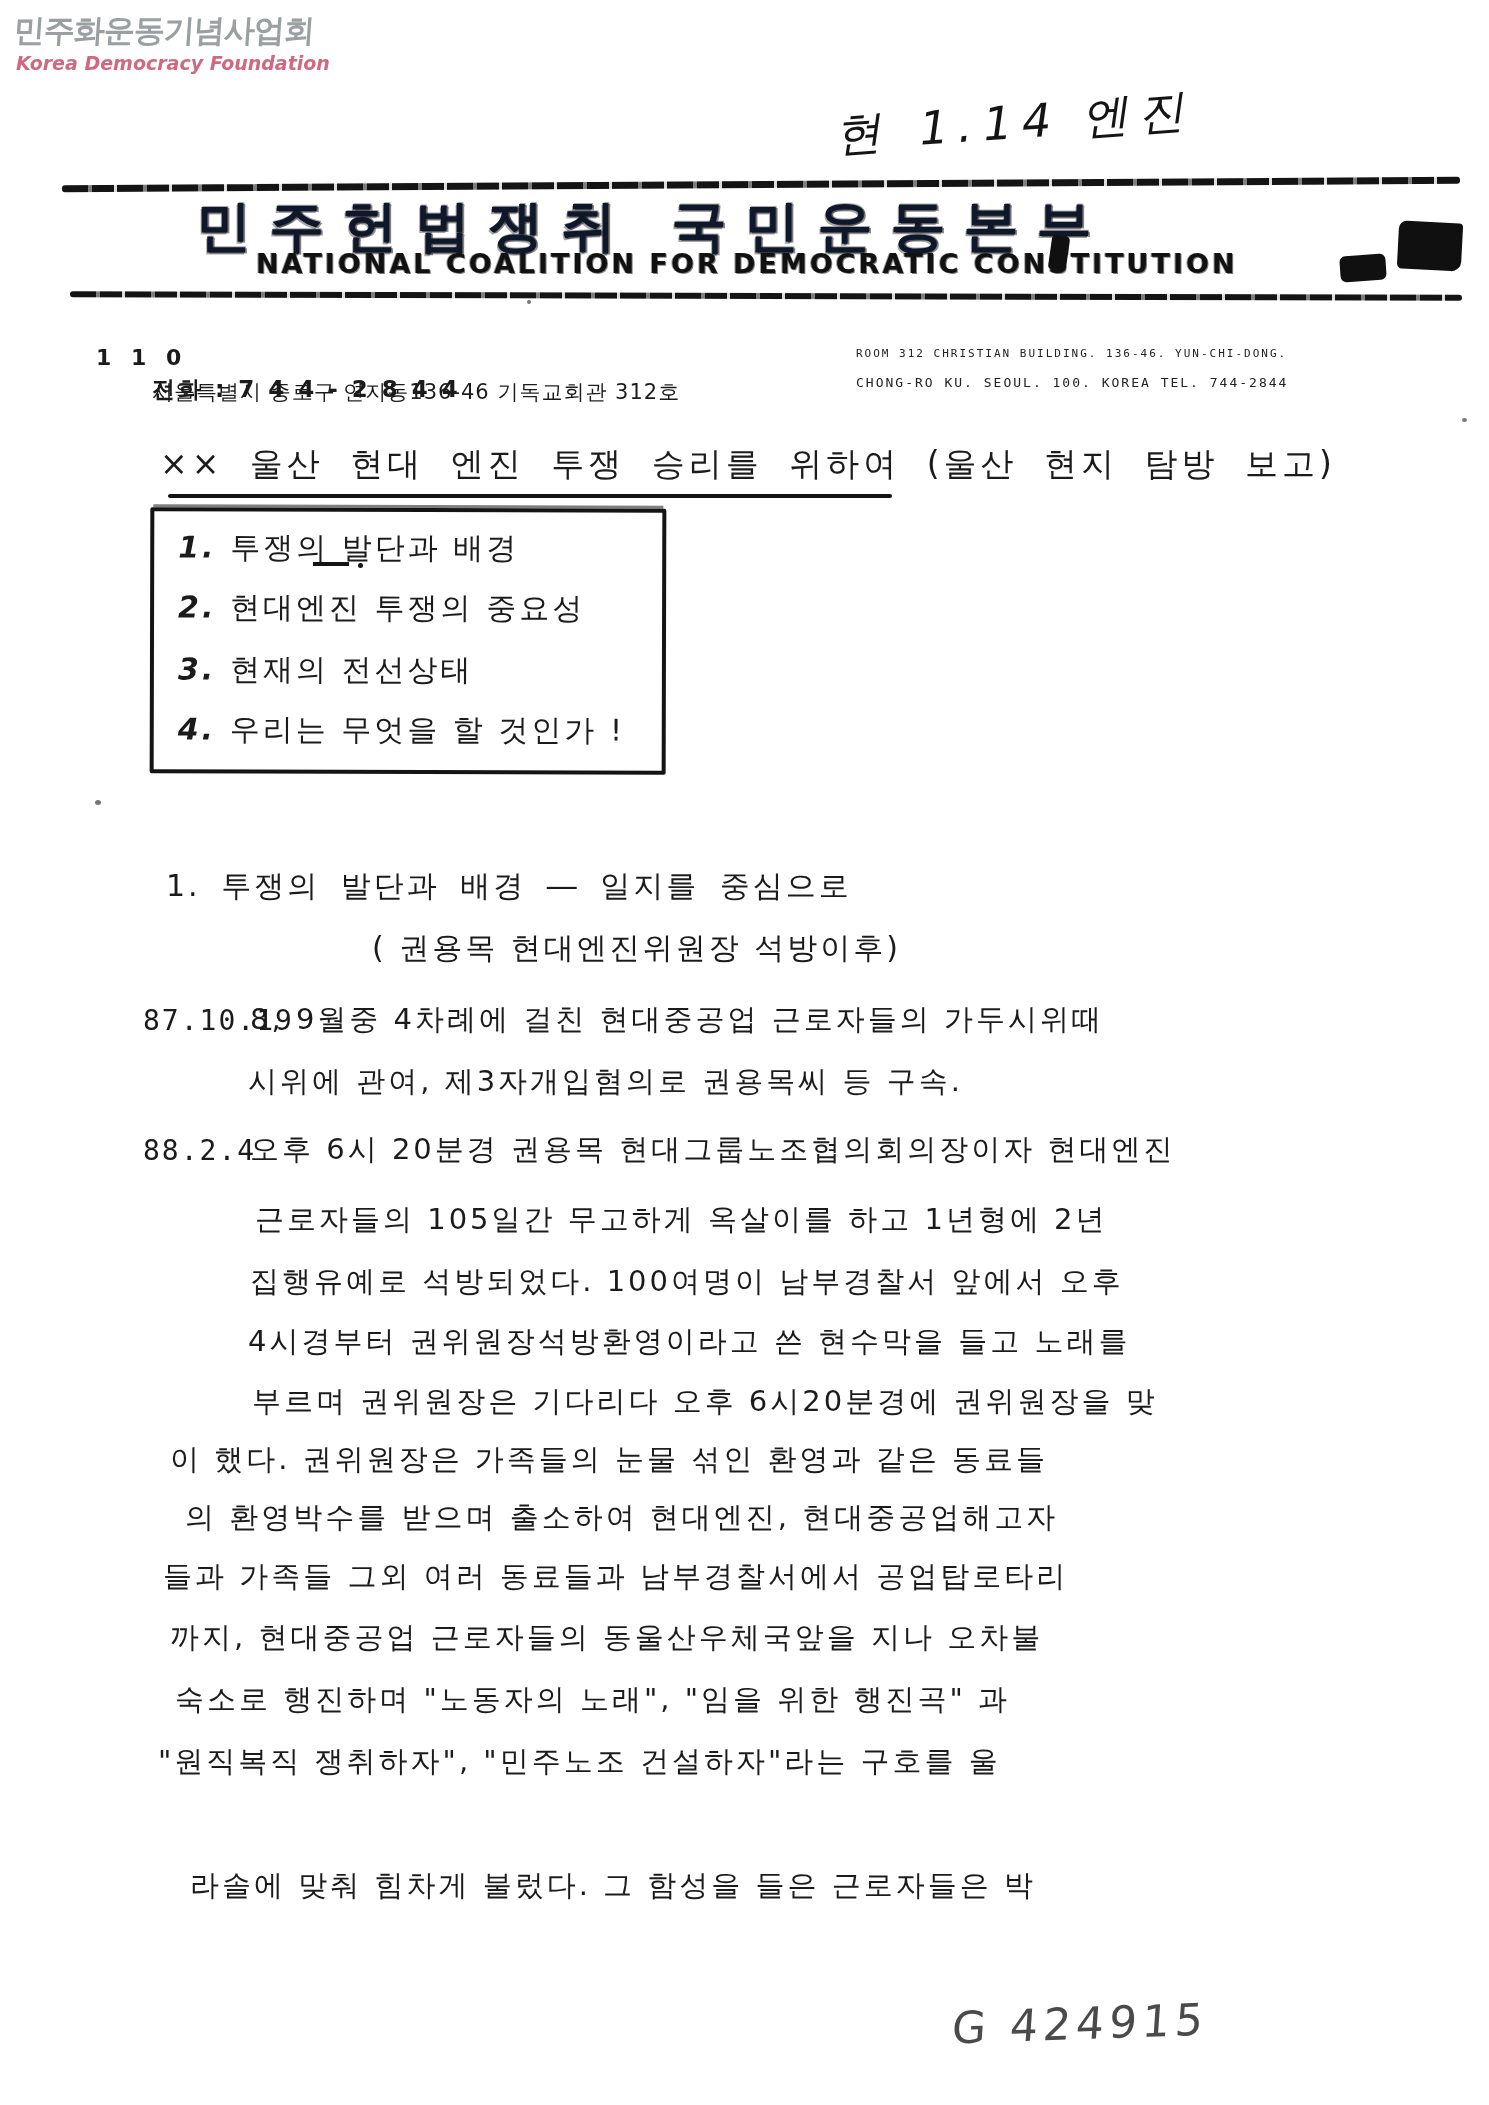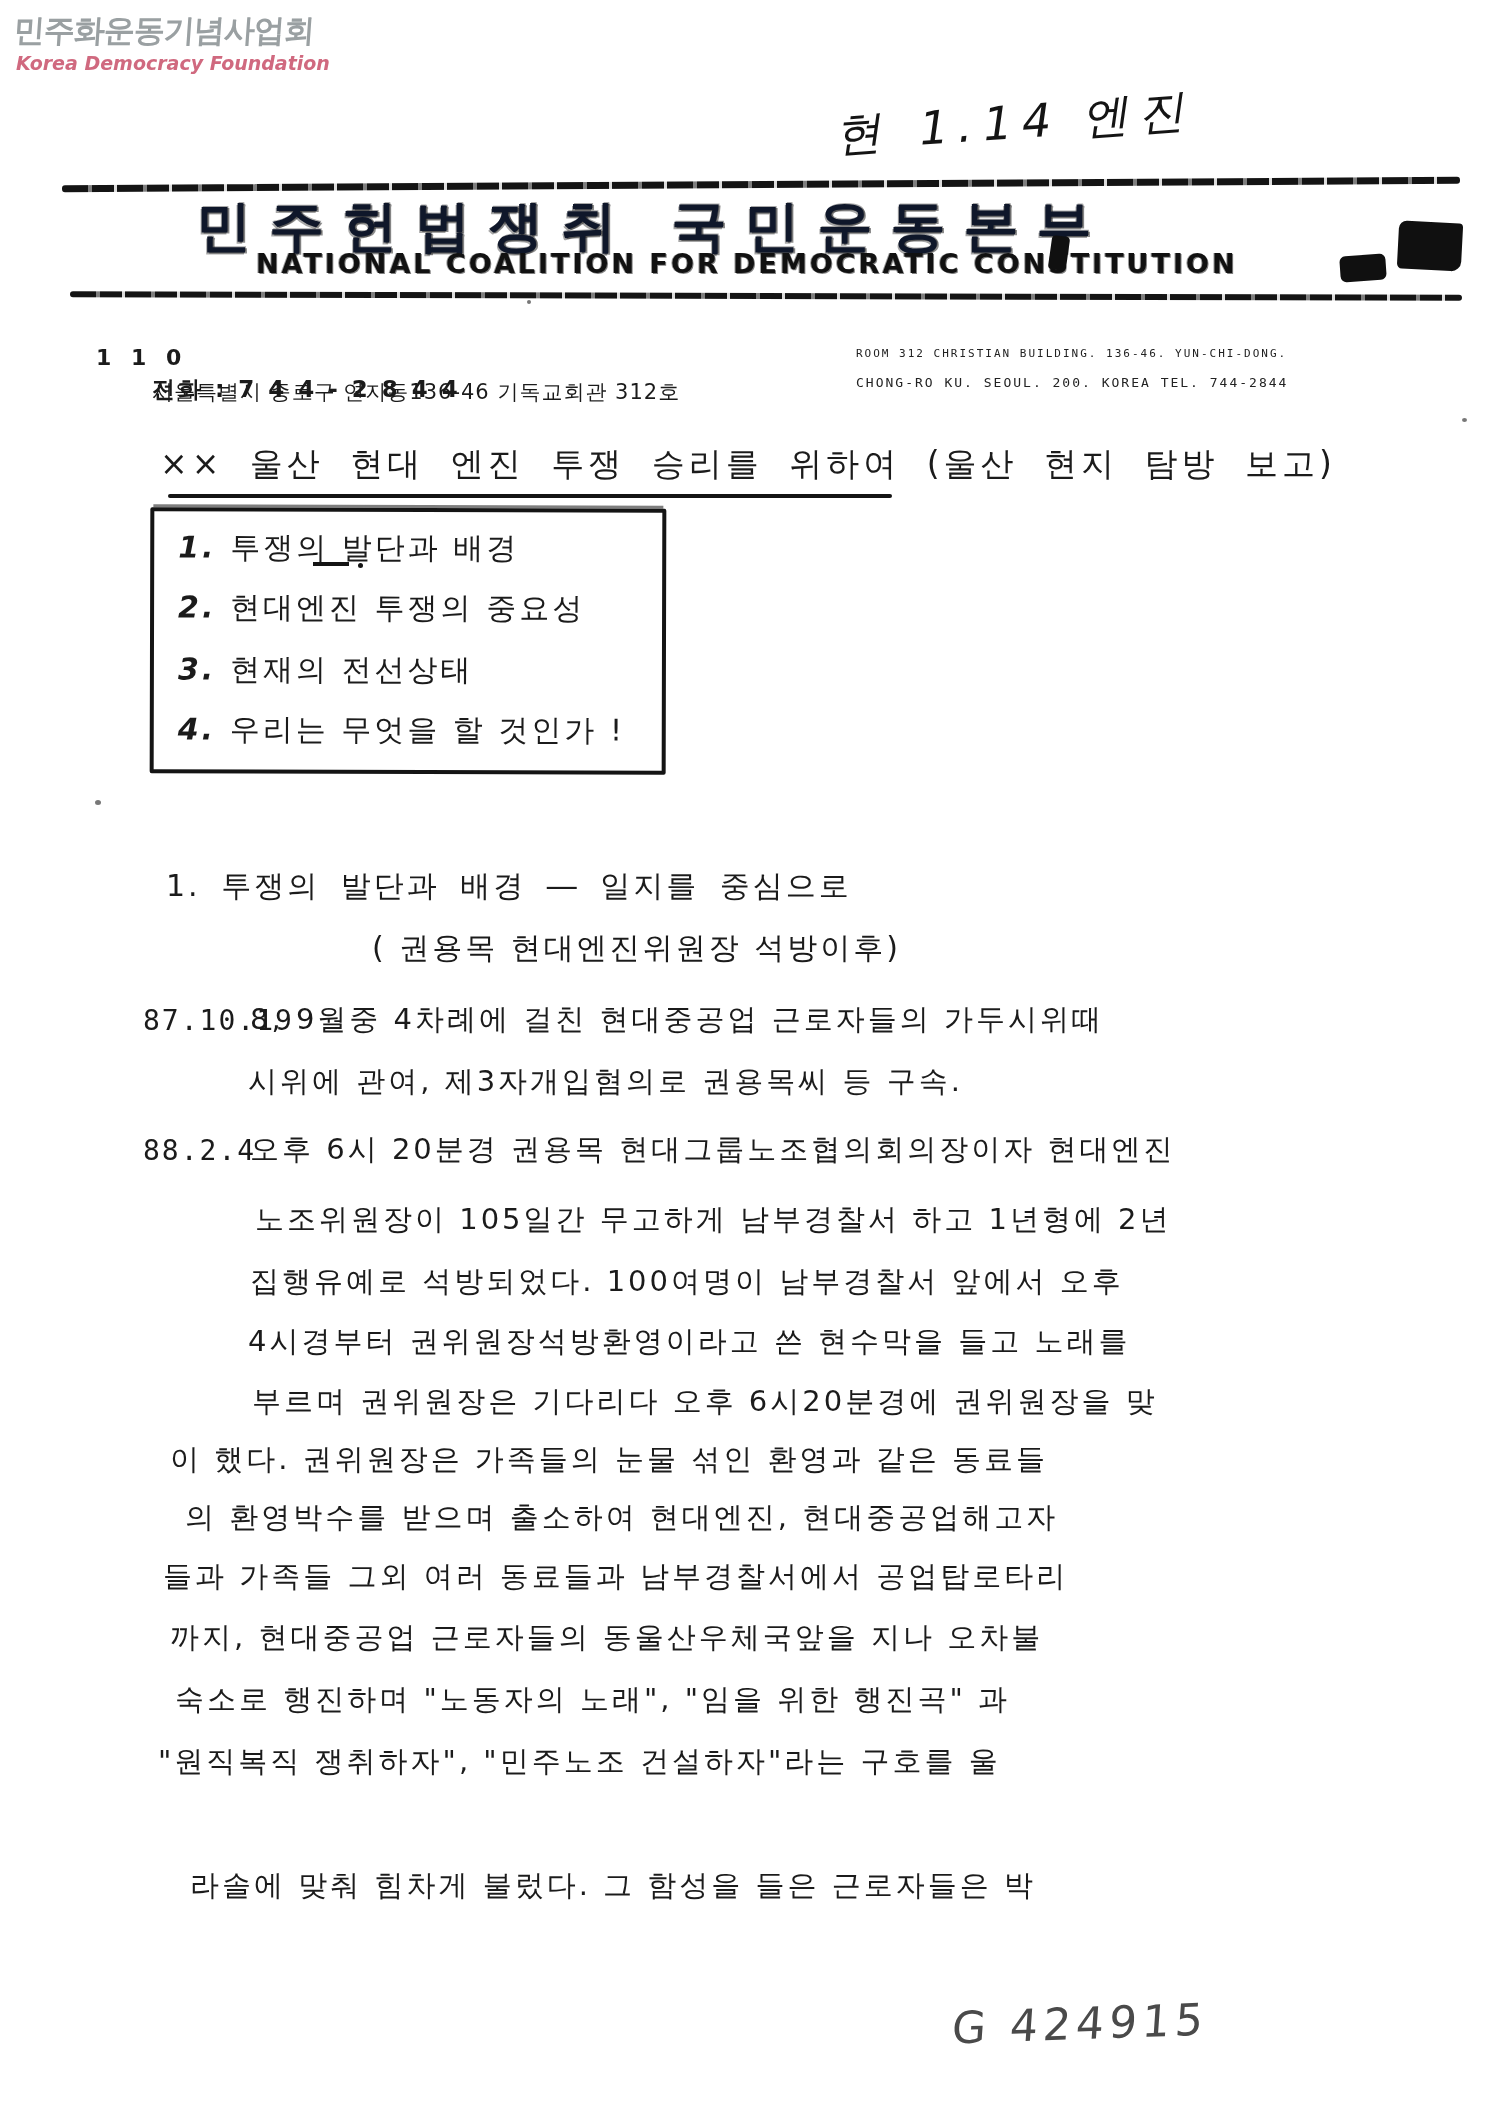--- a/index.html
+++ b/index.html
@@ -118,21 +118,21 @@
   <div class="t banner-en">NATIONAL COALITION FOR DEMOCRATIC CONSTITUTION</div>
   <div class="streak streak-bottom"></div>
   <div class="blob blob1"></div>
   <div class="blob blob2"></div>
   <div class="blob blob3"></div>
 
   <div class="t postal">1 1 0</div>
   <div class="t addr-kr1">서울특별시 종로구 연지동136-46 기독교회관 312호</div>
   <div class="t addr-kr2">전화 : 7 4 4 - 2 8 4 4</div>
   <div class="t addr-en1">ROOM 312 CHRISTIAN BUILDING. 136-46. YUN-CHI-DONG.</div>
-  <div class="t addr-en2">CHONG-RO KU. SEOUL. 200. KOREA    TEL. 744-2844</div>
+  <div class="t addr-en2">CHONG-RO KU. SEOUL. 100. KOREA    TEL. 744-2844</div>
 
   <div class="t doc-title">×× 울산 현대 엔진 투쟁 승리를 위하여 (울산 현지 탐방 보고)</div>
   <div class="title-underline"></div>
 
   <div class="outline-box">
     <div class="outline-row row0"><span class="num">1.</span><span>투쟁의 발단과 배경</span></div>
     <div class="outline-row row1"><span class="num">2.</span><span>현대엔진 투쟁의 중요성</span></div>
     <div class="outline-row row2"><span class="num">3.</span><span>현재의 전선상태</span></div>
     <div class="outline-row row3"><span class="num">4.</span><span>우리는 무엇을 할 것인가 !</span></div>
   </div>
@@ -141,21 +141,21 @@
 
   <div class="t sec-heading">1. 투쟁의 발단과 배경  ―  일지를 중심으로</div>
   <div class="t sec-subheading">( 권용목 현대엔진위원장 석방이후)</div>
 
   <div class="t date" style="left:143px;top:1004px;">87.10.19</div>
   <div class="t bl" style="left:250px;top:1000px;">8, 9월중 4차례에 걸친 현대중공업 근로자들의 가두시위때</div>
   <div class="t bl" style="left:248px;top:1062px;">시위에 관여,  제3자개입혐의로  권용목씨 등 구속.</div>
 
   <div class="t date" style="left:143px;top:1134px;">88.2.4</div>
   <div class="t bl" style="left:250px;top:1130px;">오후 6시 20분경 권용목 현대그룹노조협의회의장이자 현대엔진</div>
-  <div class="t bl" style="left:255px;top:1200px;">노조위원장이 105일간 무고하게 남부경찰서 하고 1년형에 2년</div>
+  <div class="t bl" style="left:255px;top:1200px;">근로자들의 105일간 무고하게 옥살이를 하고 1년형에 2년</div>
   <div class="t bl" style="left:250px;top:1262px;">집행유예로 석방되었다.  100여명이 남부경찰서 앞에서 오후</div>
   <div class="t bl" style="left:248px;top:1322px;">4시경부터 권위원장석방환영이라고 쓴 현수막을 들고 노래를</div>
   <div class="t bl" style="left:252px;top:1382px;">부르며 권위원장은 기다리다 오후 6시20분경에 권위원장을 맞</div>
   <div class="t bl" style="left:185px;top:1498px;">의 환영박수를 받으며 출소하여 현대엔진,  현대중공업해고자</div>
   <div class="t bl" style="left:170px;top:1440px;">이 했다.  권위원장은 가족들의 눈물 섞인 환영과 같은 동료들</div>
   <div class="t bl" style="left:163px;top:1557px;">들과 가족들 그외 여러 동료들과 남부경찰서에서 공업탑로타리</div>
   <div class="t bl" style="left:170px;top:1618px;">까지,  현대중공업 근로자들의 동울산우체국앞을 지나 오차불</div>
   <div class="t bl" style="left:175px;top:1680px;">숙소로 행진하며 "노동자의 노래",  "임을 위한 행진곡" 과</div>
   <div class="t bl" style="left:158px;top:1742px;">"원직복직 쟁취하자",  "민주노조 건설하자"라는 구호를 울</div>
   <div class="t bl" style="left:190px;top:1866px;">라솔에 맞춰 힘차게 불렀다.  그 함성을 들은 근로자들은 박</div>

